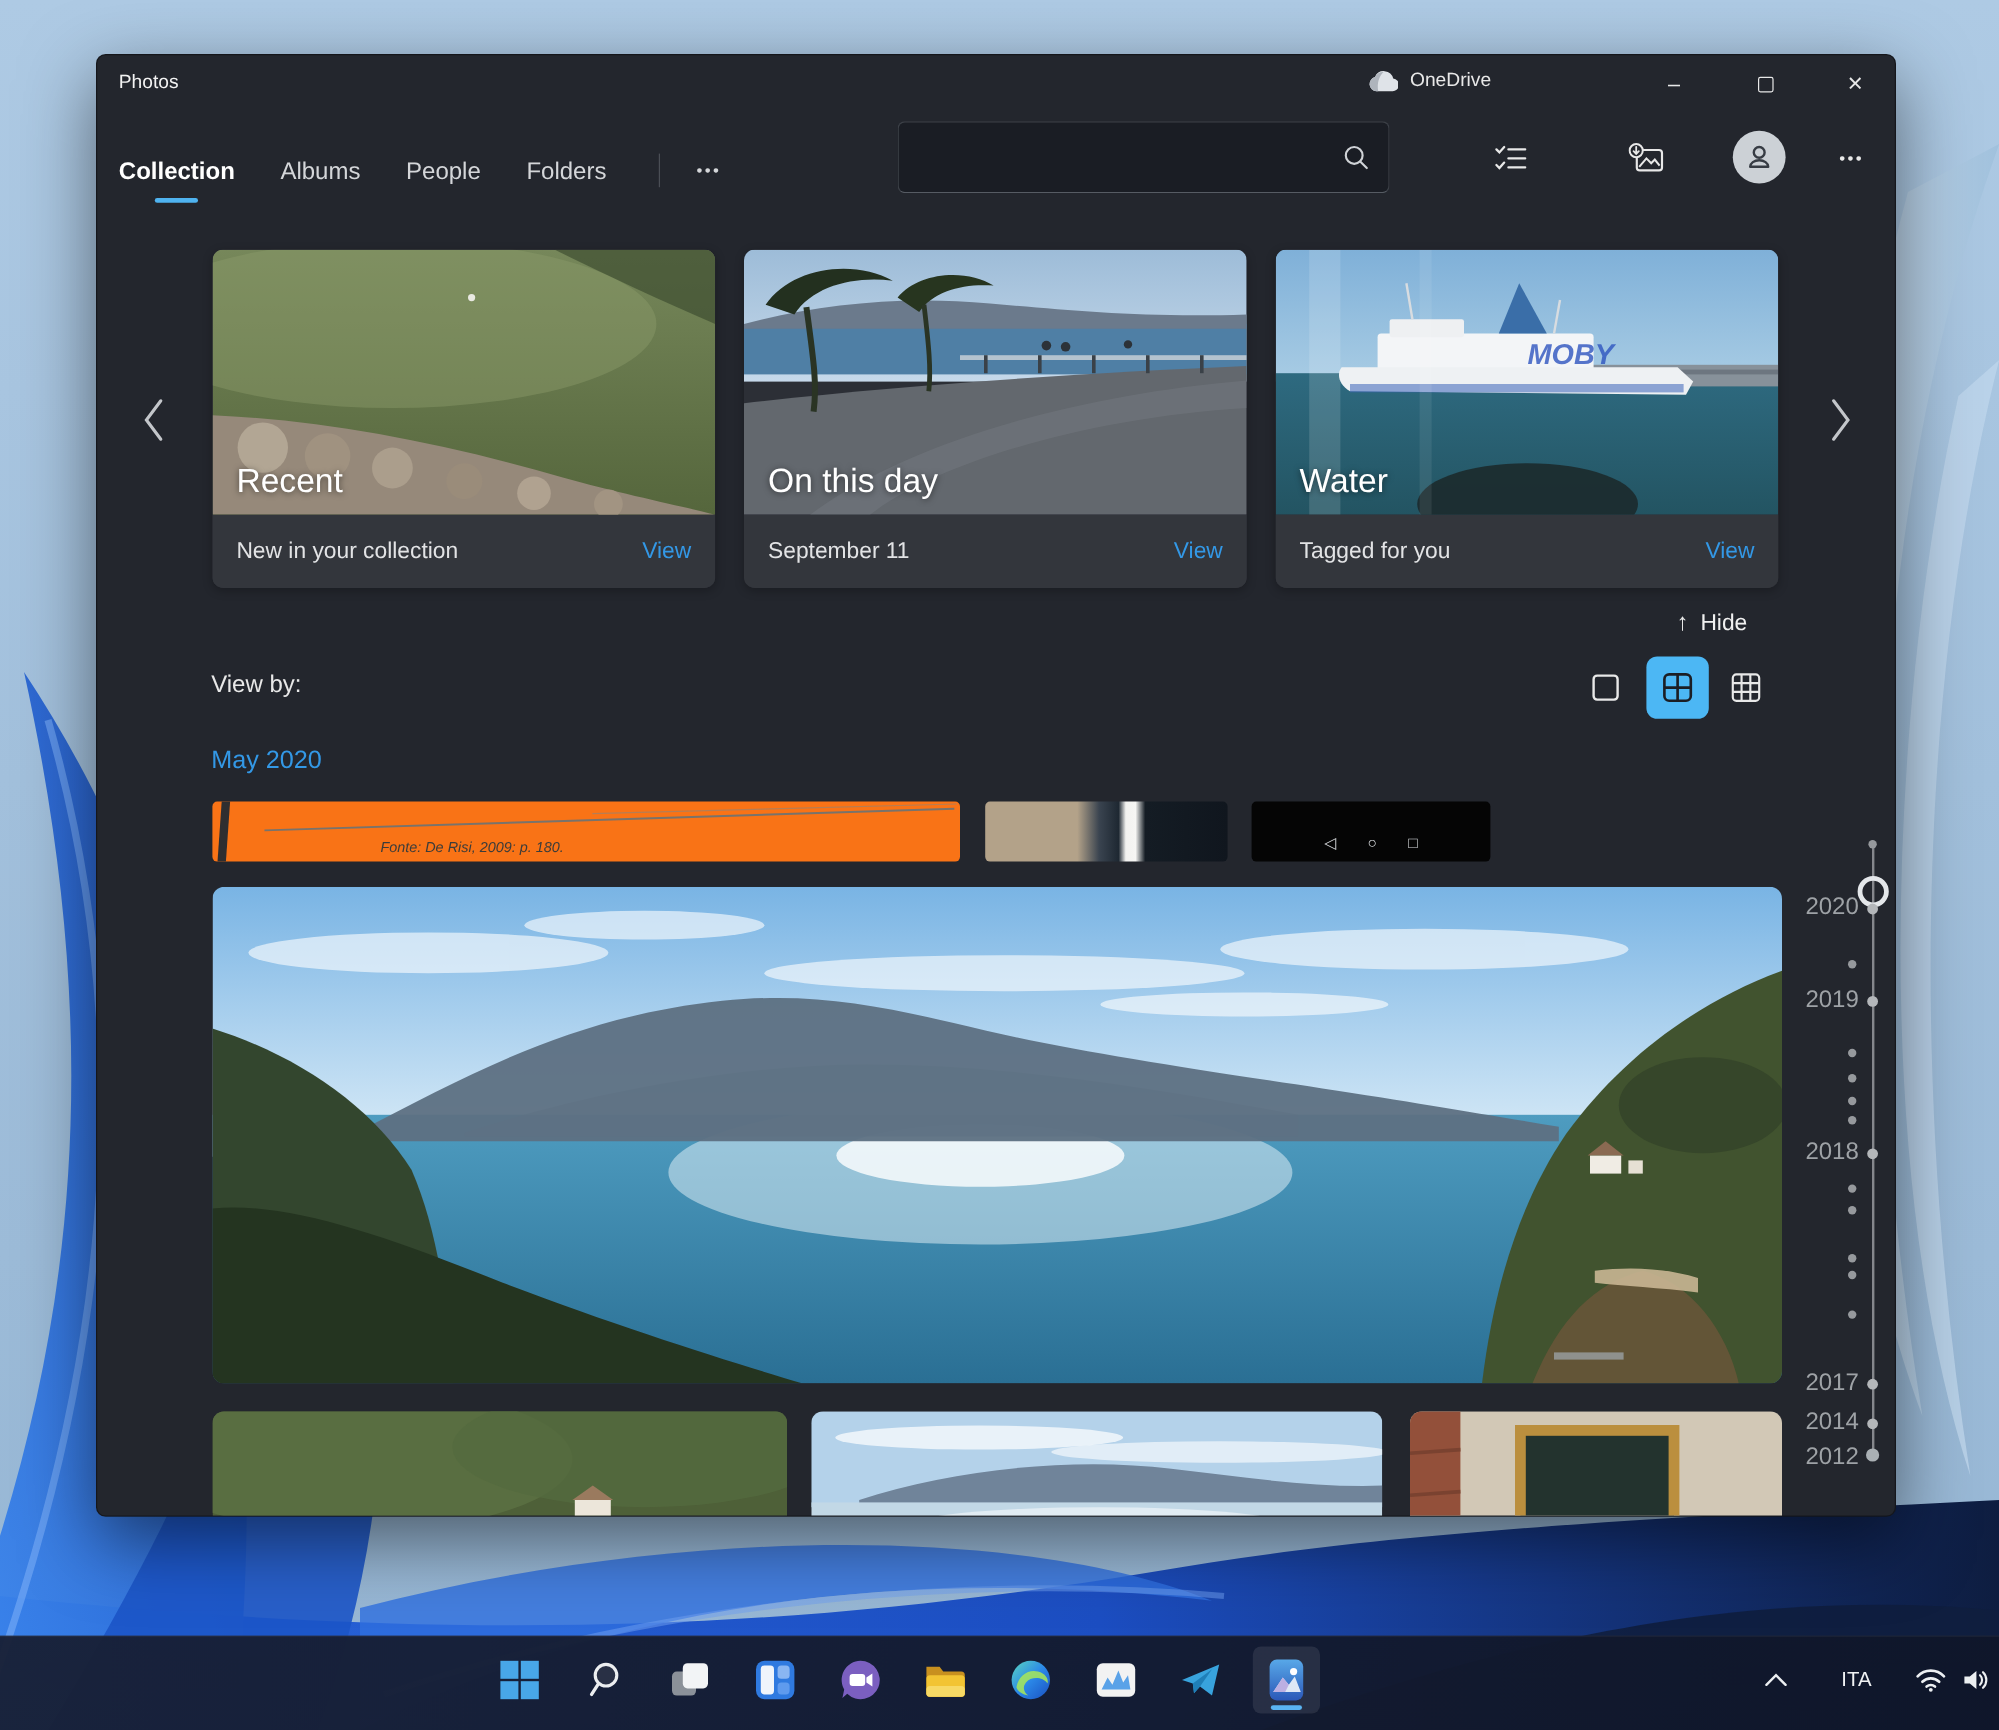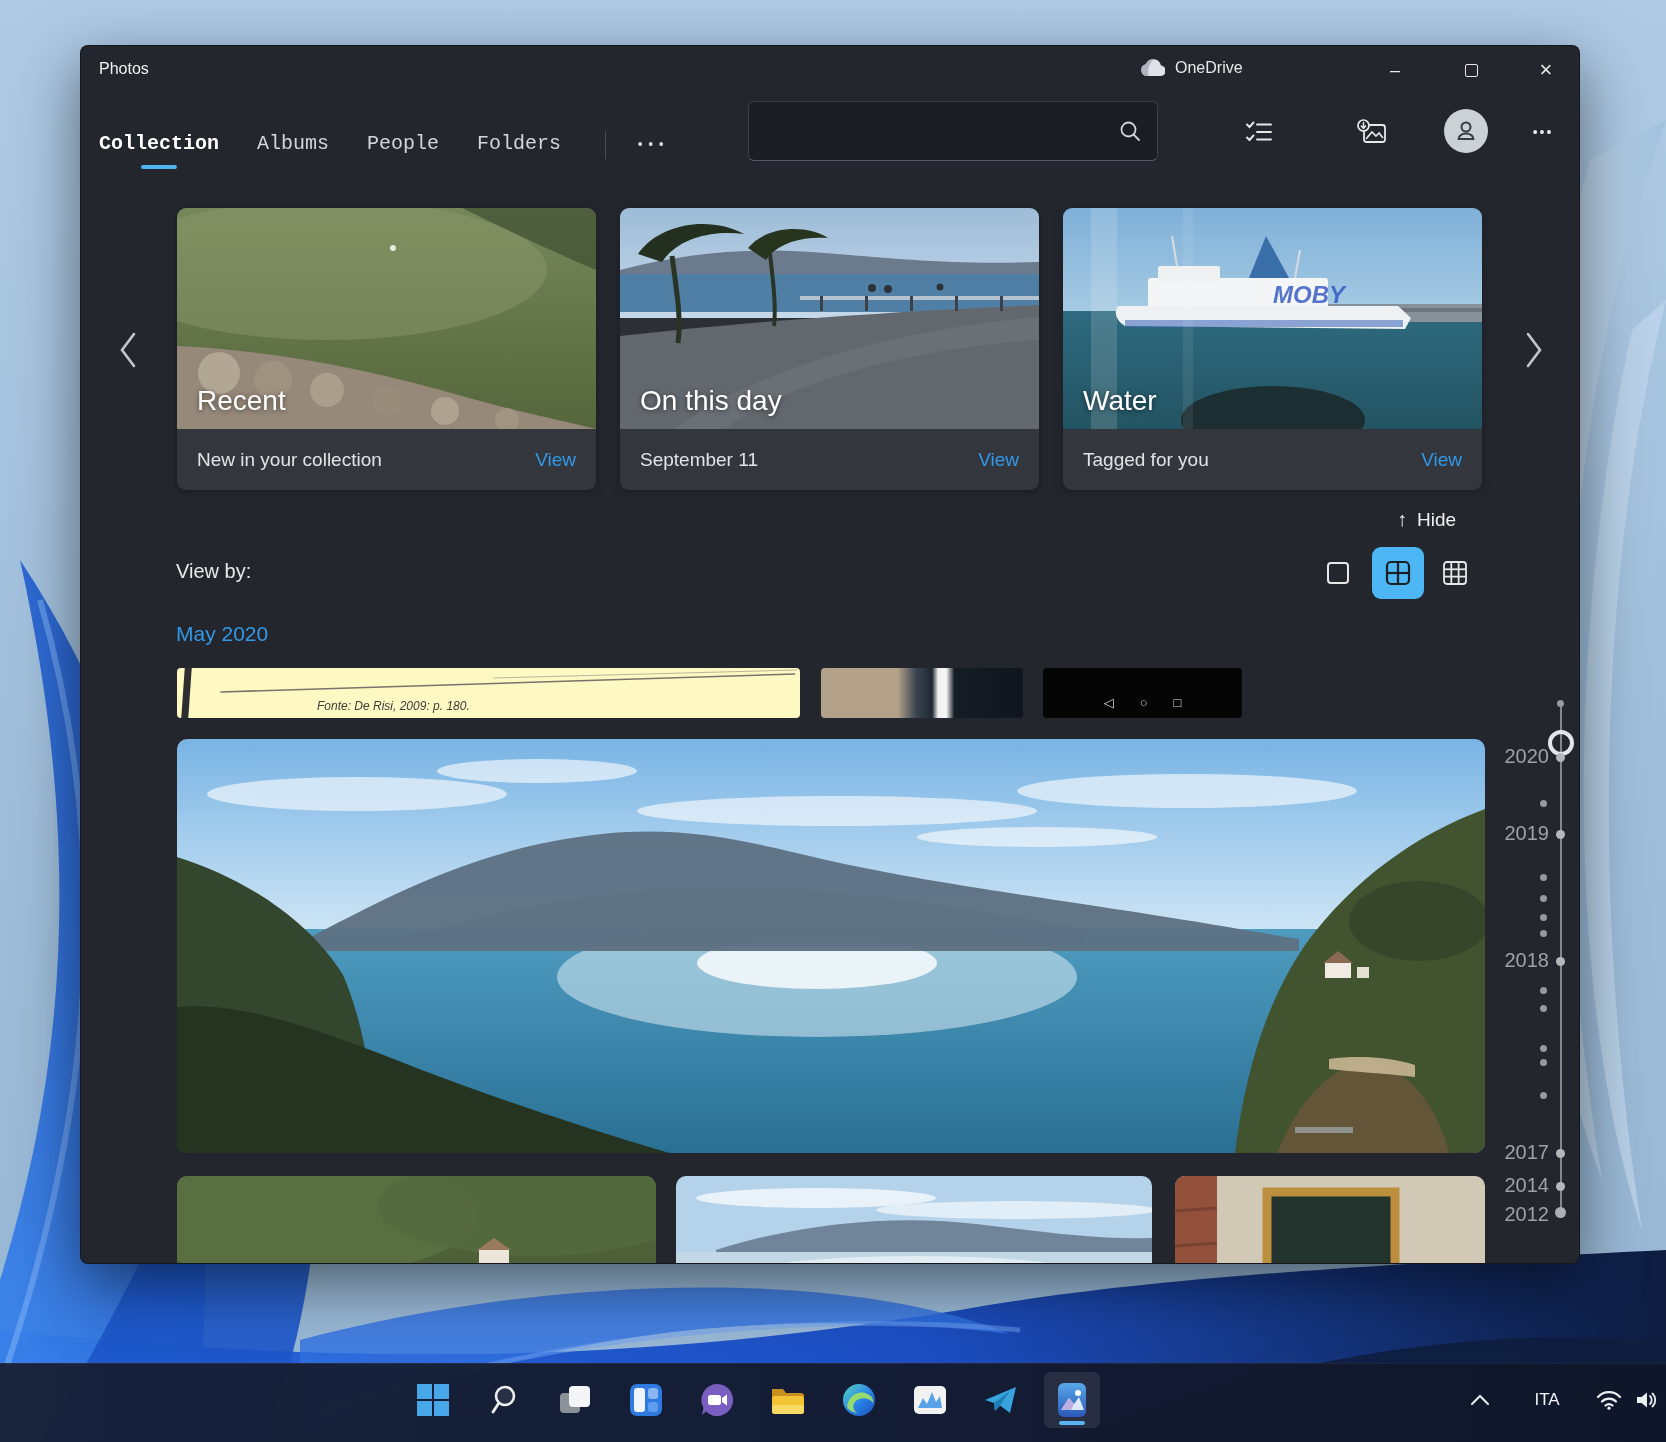--- a/index.html
+++ b/index.html
@@ -15,21 +15,21 @@
 
   .app-title { position:absolute; left:18px; top:14px; font-size:16px; color:#f2f2f2; }
   .onedrive { position:absolute; left:1056px; top:12px; display:flex; align-items:center; gap:10px; }
   .onedrive-label { font-size:16px; color:#e8e8e8; }
   .winbtn { position:absolute; top:4px; width:46px; height:40px; display:flex; align-items:center;
             justify-content:center; color:#e8e8e8; font-size:18px; cursor:default; }
   .winbtn.min { left:1291px; } .winbtn.max { left:1367px; } .winbtn.close { left:1442px; font-size:22px; }
   .max-box { width:13px; height:13px; border:1.6px solid #e8e8e8; border-radius:2px; }
 
   
-  .nav { position:absolute; left:18px; top:82px; display:flex; align-items:flex-end;font-family:Liberation Mono, monospace; }
+  .nav { position:absolute; left:18px; top:82px; display:flex; align-items:flex-start; }
   .nav-item { position:relative; font-size:20px; color:#d4d6d9; padding:4px 0; margin-right:38px; }
   .nav-item.active { color:#ffffff; font-weight:bold; }
   .nav-underline { position:absolute; left:50%; transform:translateX(-50%); bottom:-10px;
                    width:36px; height:4px; border-radius:2px; background:#4fb3f0; }
   .nav-sep { width:1px; height:28px; background:#4a4e55; margin:0 22px 0 6px; }
   .nav-more { font-size:14px; letter-spacing:2px; color:#d4d6d9; padding:6px 8px; }
 
   .searchbox { position:absolute; left:667px; top:55px; width:410px; height:60px;
                background:#1a1d24; border:1px solid #3c4047; border-bottom-color:#565b63;
                border-radius:6px; display:flex; align-items:center; }
@@ -76,21 +76,21 @@
   .tog-single { left:1232px; } .tog-small { left:1349px; }
   .tog-selected { position:absolute; left:1291px; top:501px; width:52px; height:52px;
                   border-radius:9px; background:#4cb7f4; display:flex; align-items:center;
                   justify-content:center; }
   .sq-outline { width:22px; height:22px; border:2px solid #e8e8e8; border-radius:4px; }
 
   .month-header { position:absolute; left:95px; top:576px; font-size:21px; color:#3398e6; }
 
   
   .strip-thumb { position:absolute; top:622px; height:50px; border-radius:4px; overflow:hidden; }
-  .t1 { left:96px;  width:623px; background:#fef9c3;padding-left:32px; }
+  .t1 { left:96px;  width:623px; background:#f97316;padding-left:32px; }
   .t1 .spine { position:absolute; left:6px; top:-2px; bottom:-2px; width:7px; background:#2e2e30;
                transform:skewX(-4deg); }
   .t1 .scan-caption { position:absolute; left:140px; bottom:5px; font-size:12px; color:#3c3c3a;
                       font-style:italic; }
   .t2 { left:740px; width:202px;
         background:linear-gradient(90deg,#b3a289 0%,#b3a289 38%,#3a4450 47%,#1e2832 55%,
                    #f2f2f0 58%,#f6f6f4 62%,#141c24 66%,#10161e 100%); }
   .t3 { left:962px; width:199px; background:#050505; }
   .t3 .andr { position:absolute; left:0; right:0; bottom:8px; display:flex; justify-content:center;
               gap:26px; font-size:13px; color:#d8dbde; }

